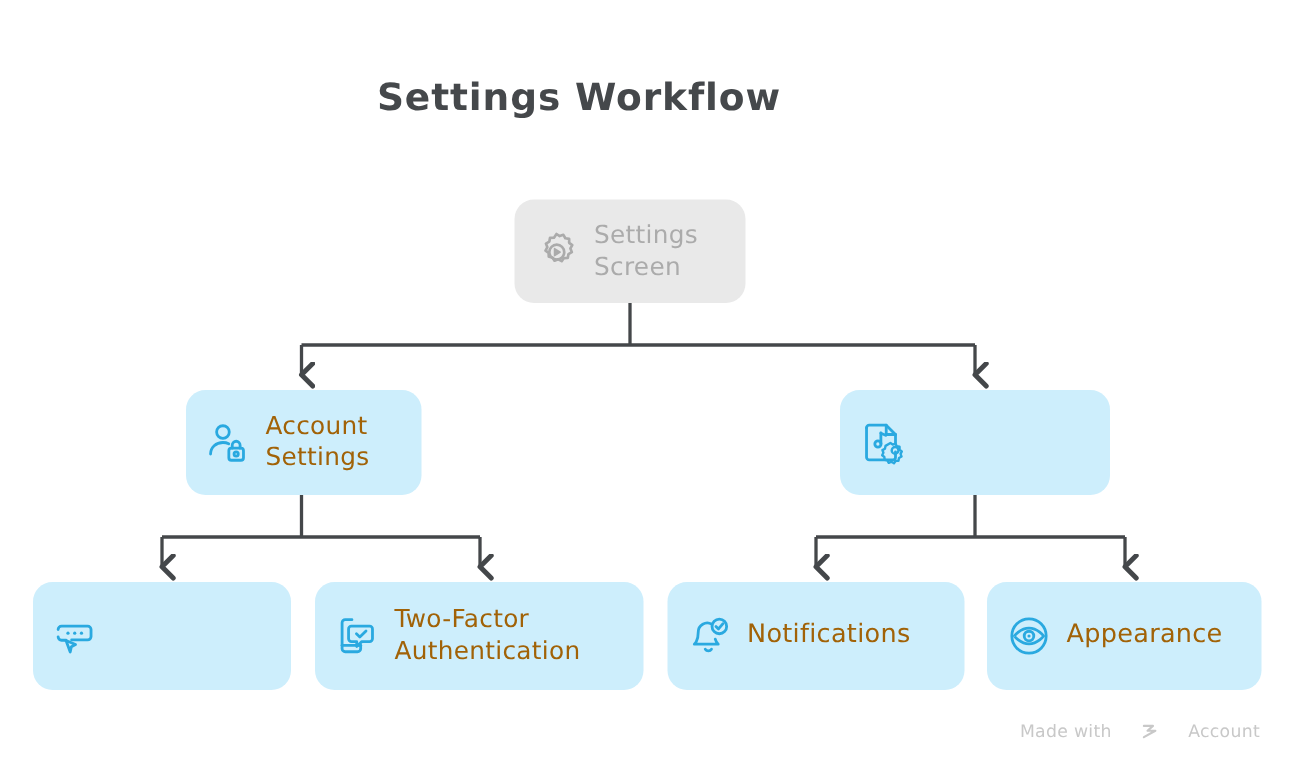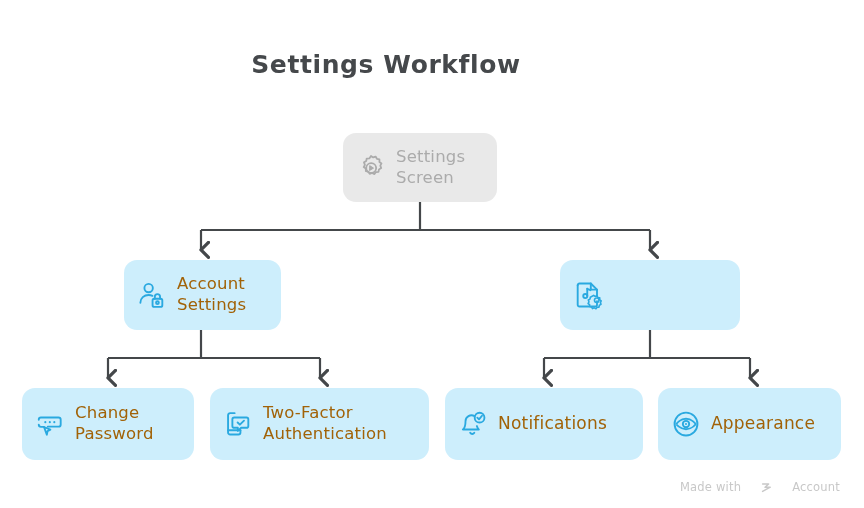--- a/index.html
+++ b/index.html
@@ -182,22 +182,20 @@
     <span class="icon">
       <svg width="30" height="30" viewBox="0 0 32 32" fill="none" stroke="#2aa9e0" stroke-width="2" stroke-linecap="round" stroke-linejoin="round">
         <path d="M4.0 11.4 a2.4 2.4 0 0 1 2.4 -2.4 H25.0 a2.4 2.4 0 0 1 2.4 2.4 v5.0 a2.4 2.4 0 0 1 -2.4 2.4 H13.6"></path>
         <path d="M9.6 19.0 H6.4 a2.4 2.4 0 0 1 -2.4 -2.4"></path>
         <circle cx="11.0" cy="14.0" r="1.15" fill="#2aa9e0" stroke="none"></circle>
         <circle cx="15.8" cy="14.0" r="1.15" fill="#2aa9e0" stroke="none"></circle>
         <circle cx="20.6" cy="14.0" r="1.15" fill="#2aa9e0" stroke="none"></circle>
         <path d="M9.6 19.2 L16.4 22.0 L13.4 23.6 L12.6 27.4 Z"></path>
       </svg>
     </span>
-    <span class="label">Change
-Password</span>
   </div>
 
   <div class="node blue" id="n-2fa">
     <span class="icon">
       <svg width="30" height="30" viewBox="0 0 32 32" fill="none" stroke="#2aa9e0" stroke-width="2" stroke-linecap="round" stroke-linejoin="round">
         <path d="M12.4 4.4 H7.6 a2.2 2.2 0 0 0 -2.2 2.2 V25.0 a2.2 2.2 0 0 0 2.2 2.2 H16.4 a2.2 2.2 0 0 0 2.2 -2.2 V22.6"></path>
         <path d="M5.4 22.6 H18.6"></path>
         <path d="M12.0 9.0 h13.0 a2.0 2.0 0 0 1 2.0 2.0 v7.0 a2.0 2.0 0 0 1 -2.0 2.0 h-5.6 l-3.6 3.4 v-3.4 h-3.8 a2.0 2.0 0 0 1 -2.0 -2.0 v-7.0 a2.0 2.0 0 0 1 2.0 -2.0 z"></path>
         <path d="M15.6 14.4 L18.0 16.7 L22.4 12.4"></path>
       </svg>

